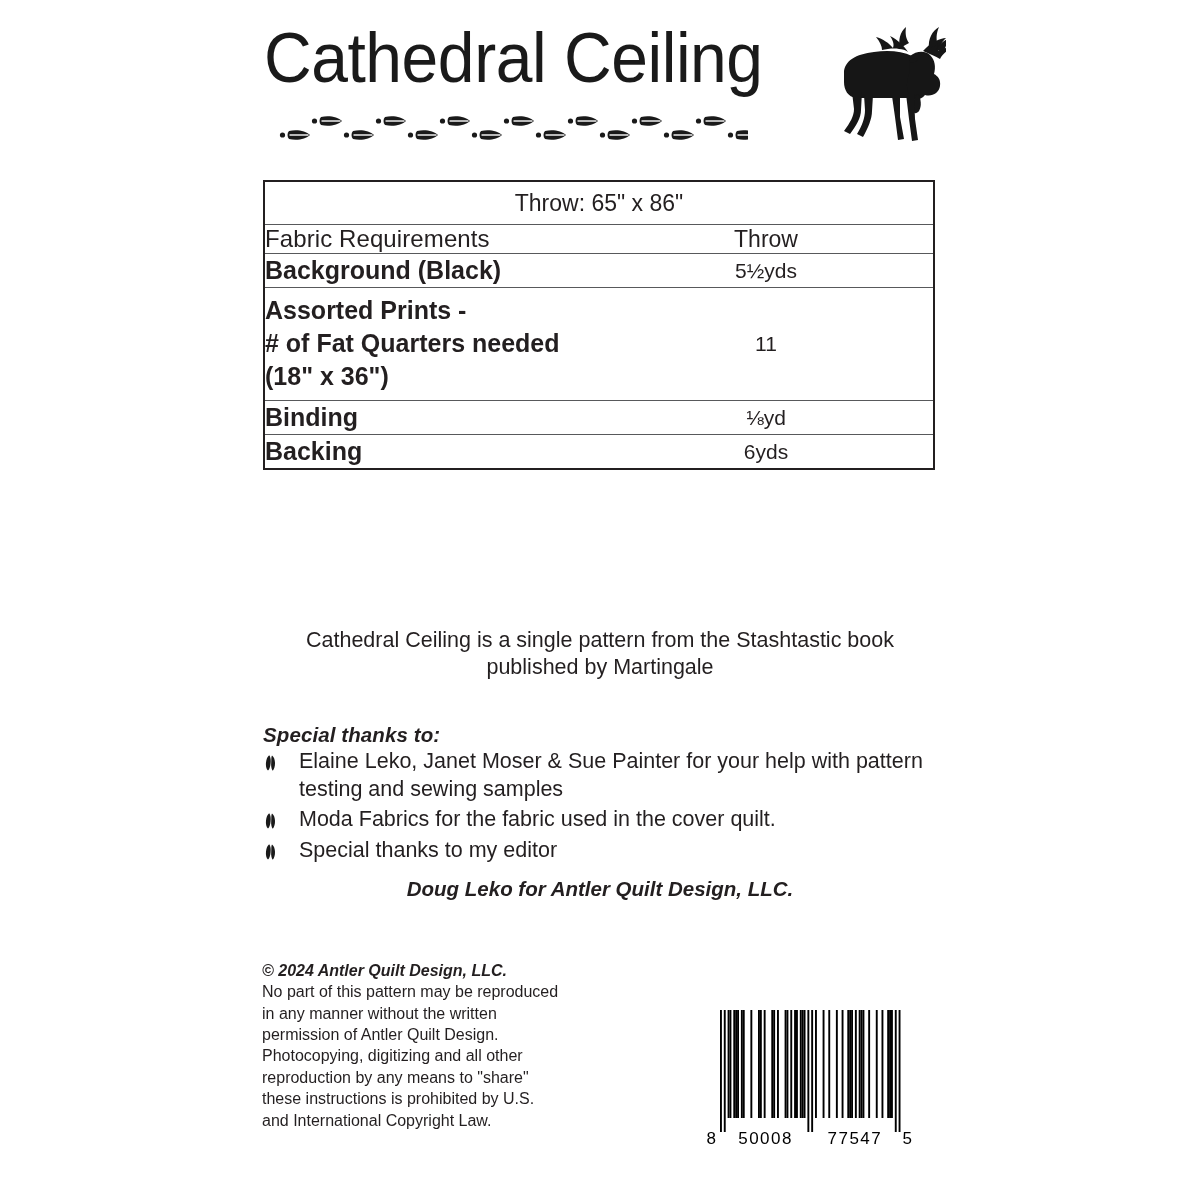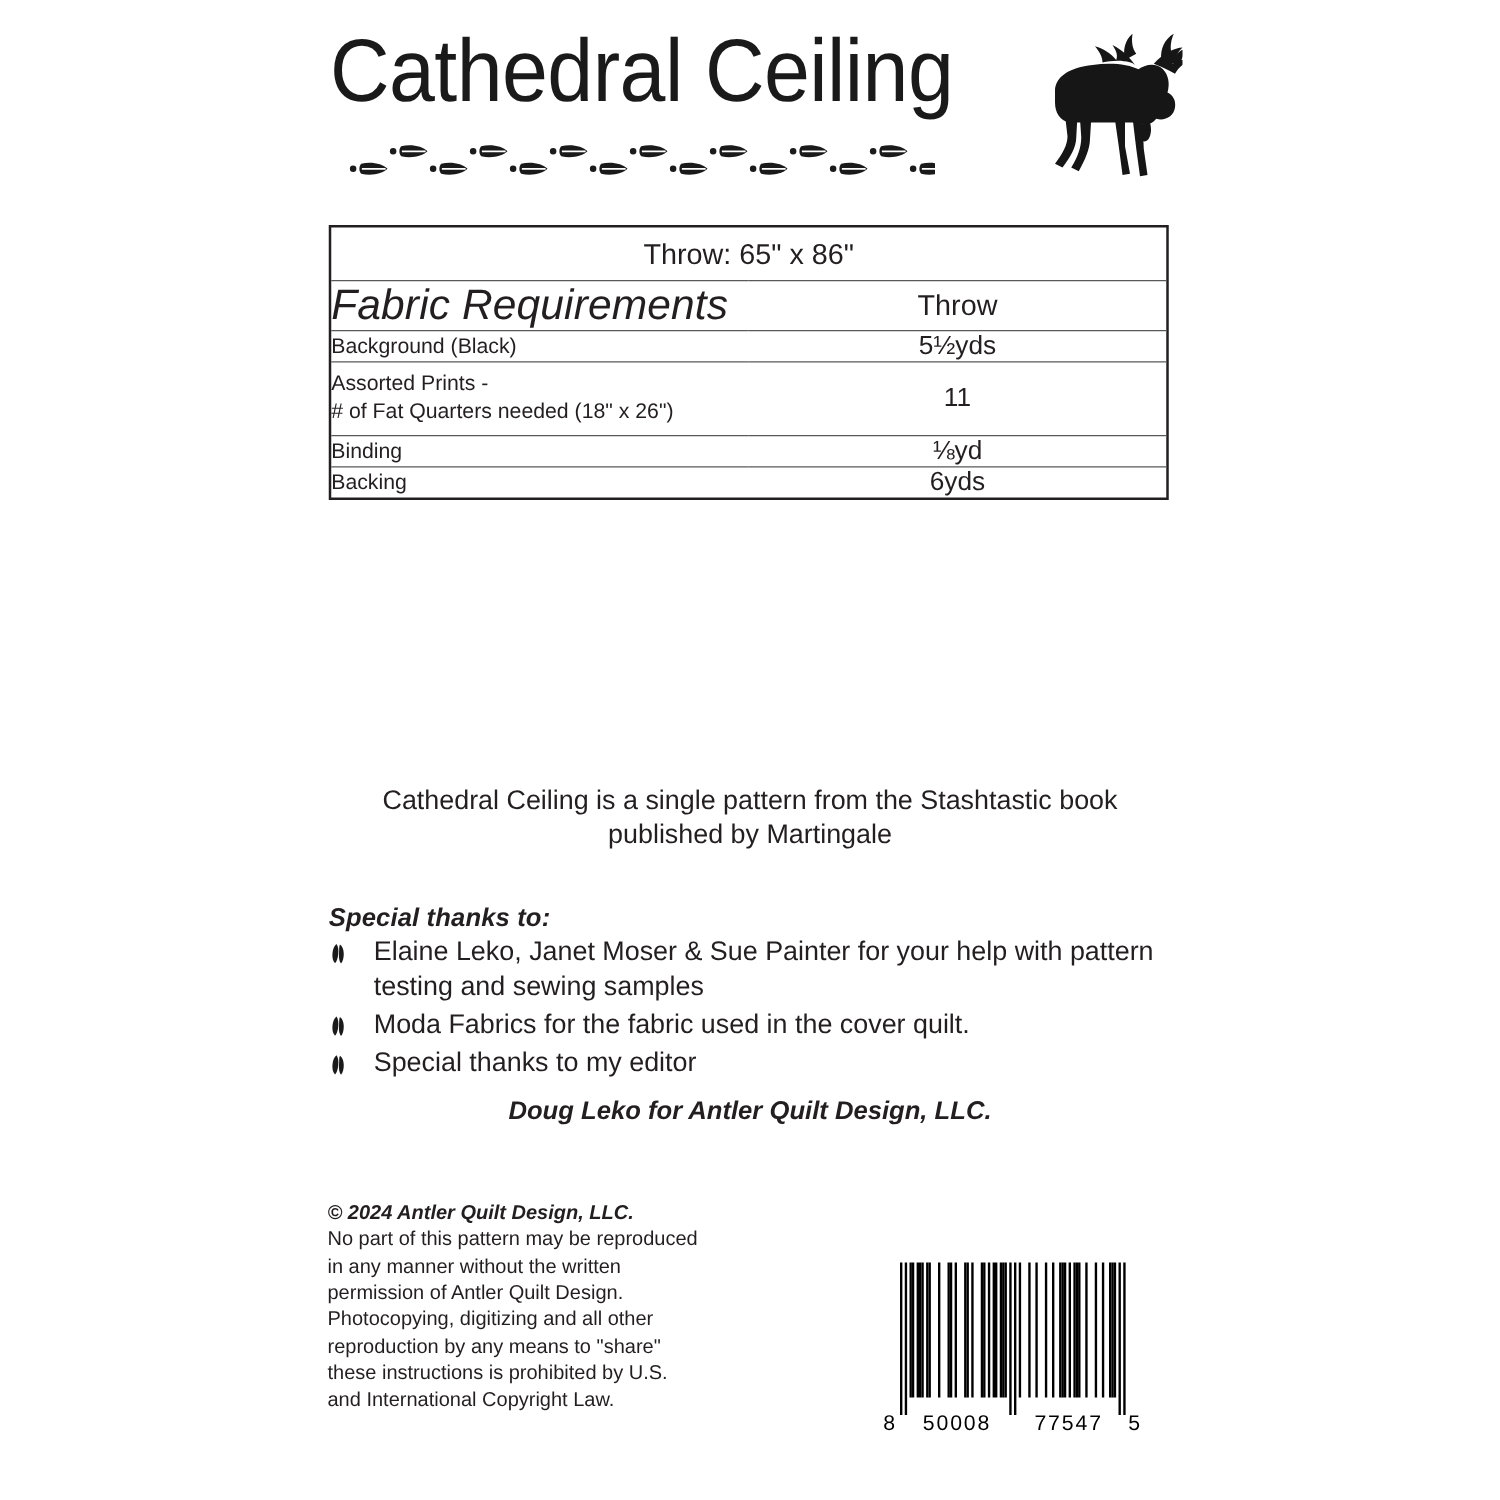--- a/index.html
+++ b/index.html
@@ -84,34 +84,34 @@
     margin-top: 46px;
   }
 
   .size-cell {
     text-align: center;
     font-size: 23px;
     height: 42px;
     padding: 0 0 2px 0;
   }
   .hdr-left {
-    font-size: 34px;
+    font-size: 24px;
     padding: 8px 0 10px 14px;
     letter-spacing: 0.1px;
-    font-style: italic;
   }
   .hdr-right {
     font-size: 23px;
     text-align: center;
     padding: 8px 0 10px 0;
   }
   .item-left {
-    font-size: 17px;
+    font-size: 25px;
     padding: 7px 0 8px 40px;
     line-height: 1.32;
+    font-weight: bold;
   }
   .item-right {
     font-size: 21px;
     text-align: center;
     padding: 7px 0 8px 0;
   }
   .item-left.two-line {
     padding-top: 6px;
     padding-bottom: 7px;
   }
@@ -291,21 +291,21 @@
         </tr>
 
         <tr class="rowline">
           <td class="item-left">Background (Black)</td>
           <td class="item-right colsplit">5½yds</td>
         </tr>
 
         <tr class="rowline">
           <td class="item-left two-line">
             <div>Assorted Prints -</div>
-            <div># of Fat Quarters  needed (18" x 26")</div>
+            <div># of Fat Quarters  needed (18" x 36")</div>
           </td>
           <td class="item-right colsplit">11</td>
         </tr>
 
         <tr class="rowline">
           <td class="item-left">Binding</td>
           <td class="item-right colsplit">⅛yd</td>
         </tr>
 
         <tr class="rowline">

